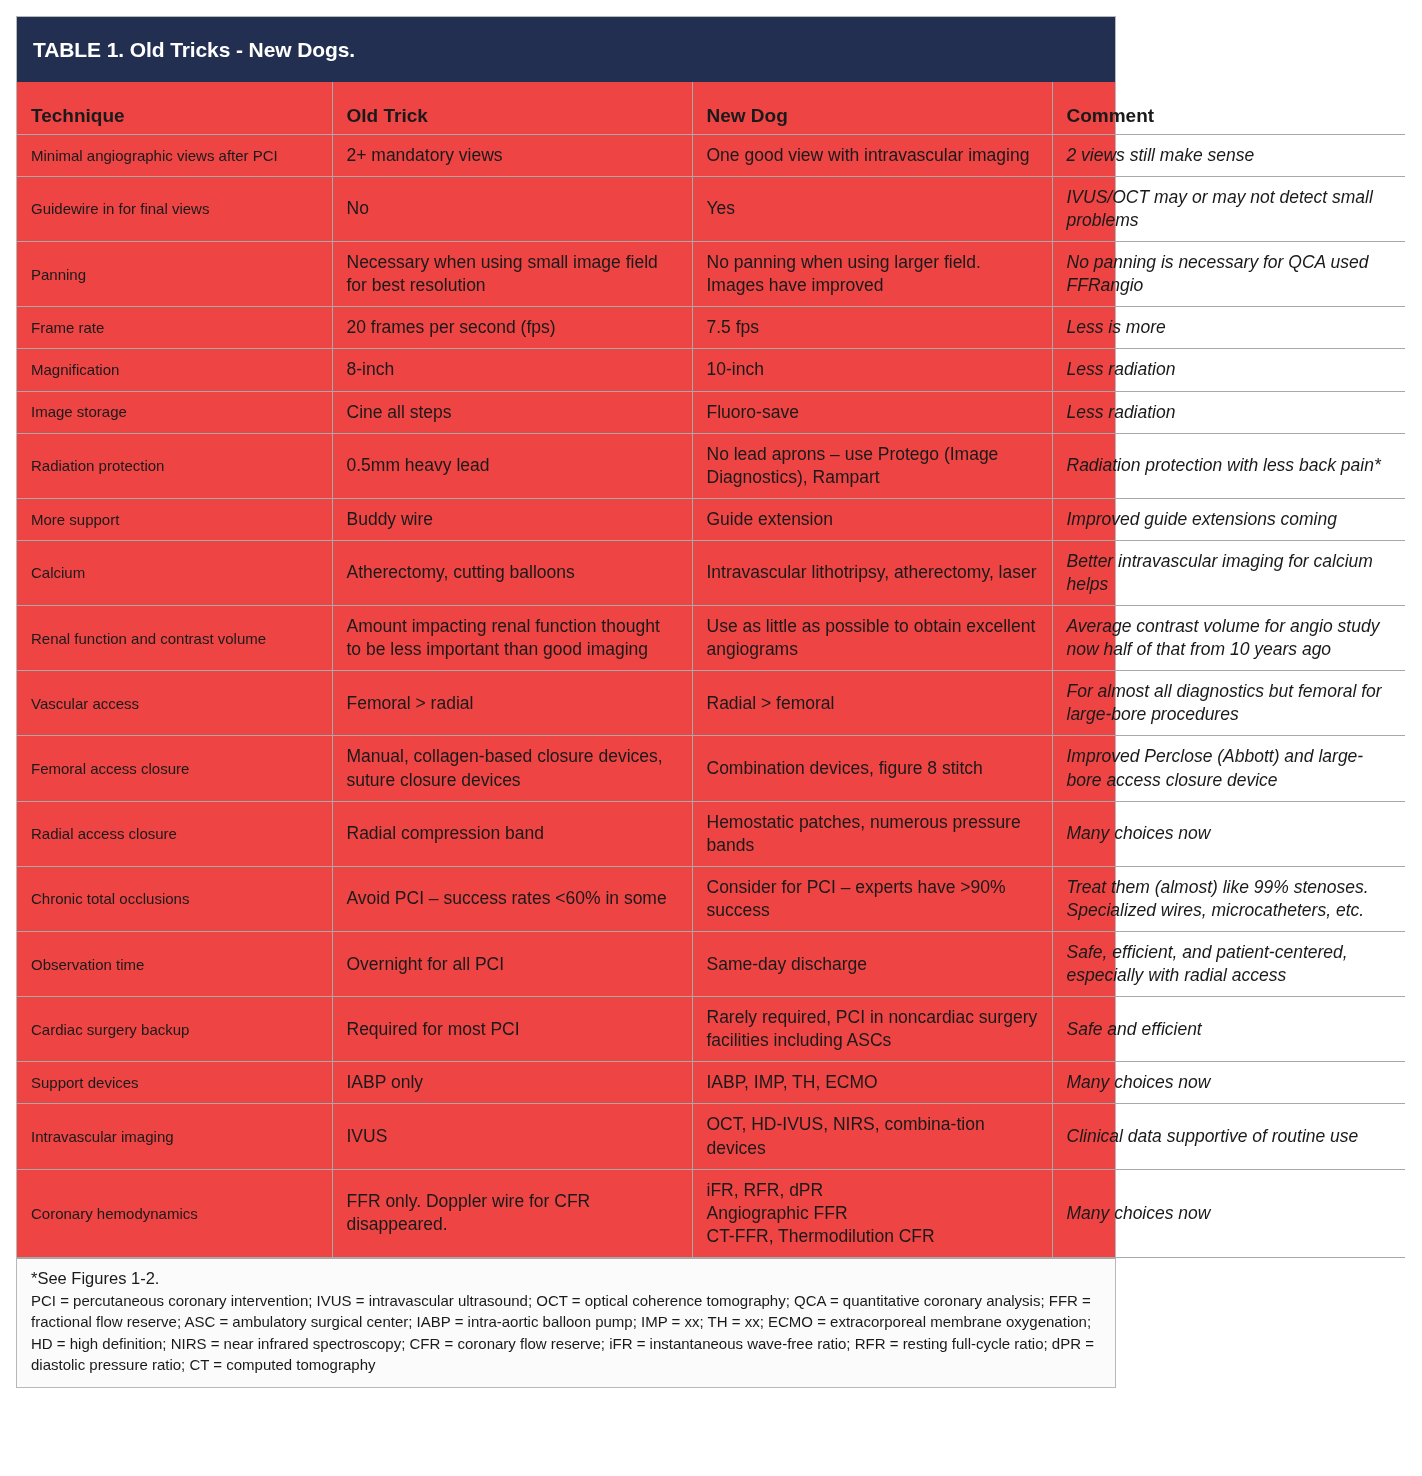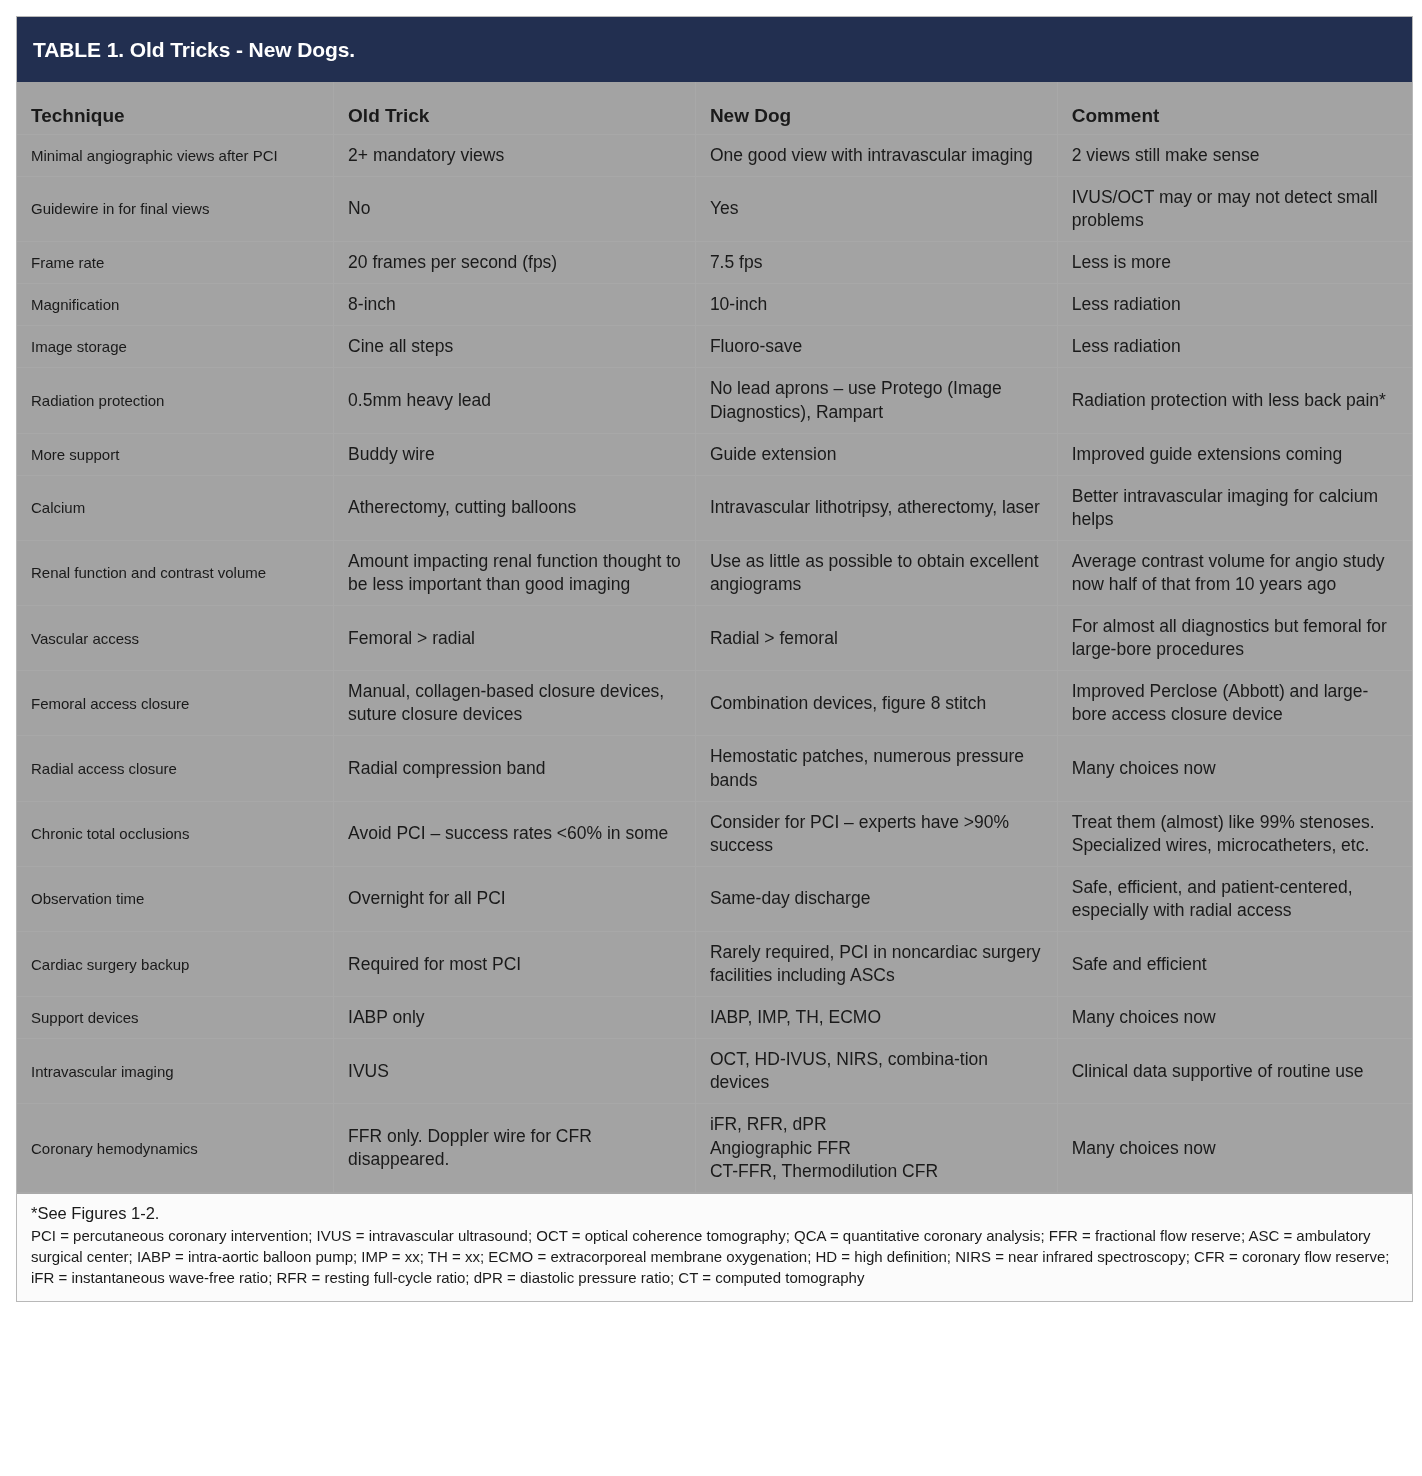--- a/index.html
+++ b/index.html
@@ -11,24 +11,24 @@
     width: 1422px;
     height: 1476px;
     font-family: "Liberation Sans", sans-serif;
     color: #1a1a1a;
     -webkit-font-smoothing: antialiased;
   }
   .table-wrap {
     position: absolute;
     left: 16px;
     top: 16px;
-    width: 1397px;
+    width: 1100px;
     border: 1px solid #b8b8b8;
     box-sizing: border-box;
-    background: #a3a3a3;
+    background: #ef4444;
   }
   .title-bar {
     background: #222f50;
     color: #ffffff;
     font-size: 21px;
     font-weight: bold;
     letter-spacing: -0.1px;
     padding: 22px 0 22px 16px;
     line-height: 1;
   }
@@ -73,20 +73,21 @@
     font-weight: normal;
     line-height: 1.28;
   }
   td.cell {
     font-size: 17.5px;
     font-weight: normal;
     line-height: 1.32;
   }
   td.comment {
     font-size: 17.5px;
+    font-style: italic;
     line-height: 1.32;
   }
   .footnote {
     border-top: 1px solid #a8a8a8;
     padding: 10px 14px 12px 14px;
     background: #fbfbfb;
   }
   .footnote-title {
     font-size: 16.5px;
     font-weight: normal;
@@ -126,20 +127,26 @@
           <td class="cell">One good view with intravascular imaging</td>
           <td class="comment">2 views still make sense</td>
         </tr>
         <tr>
           <td class="tech">Guidewire in for final views</td>
           <td class="cell">No</td>
           <td class="cell">Yes</td>
           <td class="comment">IVUS/OCT may or may not detect small problems</td>
         </tr>
         <tr>
+          <td class="tech">Panning</td>
+          <td class="cell">Necessary when using small image field for best resolution</td>
+          <td class="cell">No panning when using larger field. Images have improved</td>
+          <td class="comment">No panning is necessary for QCA used FFRangio</td>
+        </tr>
+        <tr>
           <td class="tech">Frame rate</td>
           <td class="cell">20 frames per second (fps)</td>
           <td class="cell">7.5 fps</td>
           <td class="comment">Less is more</td>
         </tr>
         <tr>
           <td class="tech">Magnification</td>
           <td class="cell">8-inch</td>
           <td class="cell">10-inch</td>
           <td class="comment">Less radiation</td>

